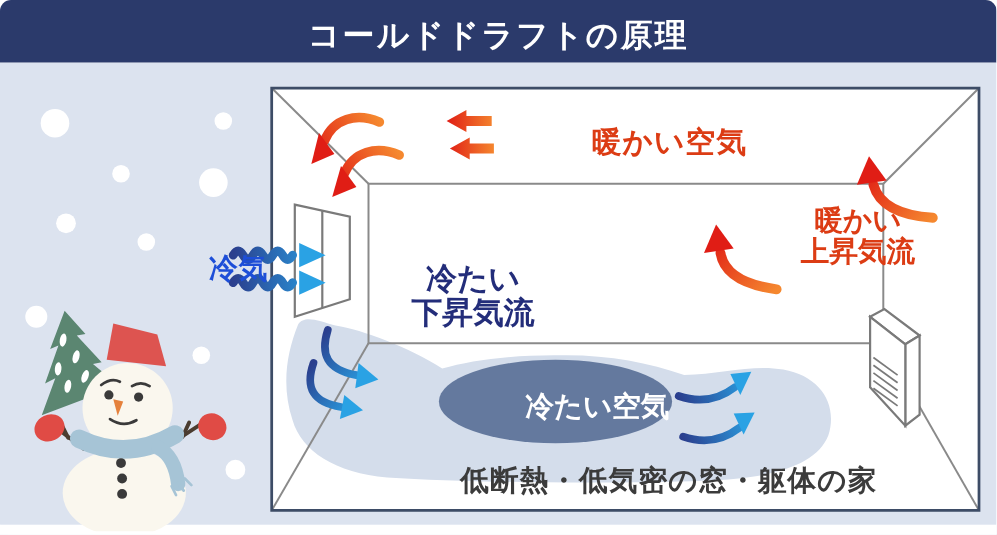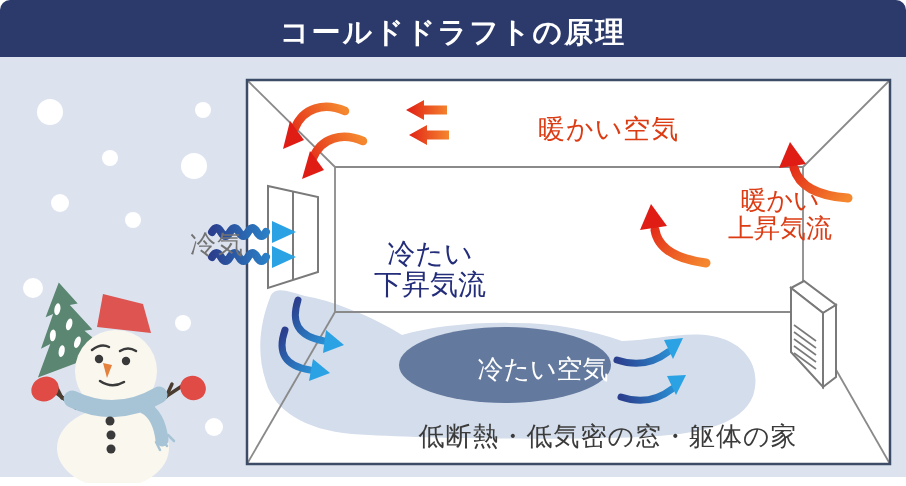--- a/index.html
+++ b/index.html
@@ -5,27 +5,27 @@
   html,body{margin:0;padding:0;background:#ffffff;}
   .stage{position:relative;width:906px;height:486px;overflow:hidden;background:#ffffff;
          font-family:"Liberation Sans","DejaVu Sans",sans-serif;border-radius:10px;}
   .header{position:absolute;left:0;top:0;width:906px;height:57px;background:#2b3a6b;}
   .header .title{position:absolute;left:0;top:13px;width:100%;text-align:center;
                  color:#ffffff;font-size:29px;font-weight:bold;letter-spacing:2px;}
   .scene-bg{position:absolute;left:0;top:57px;width:906px;height:420px;background:#dce3ef;}
   .snow-layer{position:absolute;left:0;top:0;width:906px;height:486px;}
   .dot{position:absolute;border-radius:50%;background:#ffffff;}
   .abs{position:absolute;}
-  .lbl{position:absolute;font-weight:normal;white-space:nowrap;padding-left:38px;}
+  .lbl{position:absolute;font-weight:bold;white-space:nowrap;padding-left:38px;}
   .lbl-warm-air{left:500px;top:111px;font-size:27px;color:#dc3c14;letter-spacing:1px;}
   .lbl-warm-updraft{left:686px;top:186px;width:112px;text-align:center;font-size:26px;
                     line-height:28px;color:#dc3c14;white-space:normal;}
   .lbl-cold-downdraft{left:332px;top:238px;width:120px;text-align:center;font-size:28px;
                       line-height:31px;color:#232d7a;white-space:normal;}
-  .lbl-cold-outside{left:152px;top:227px;font-size:26px;color:#737373;letter-spacing:1px;}
+  .lbl-cold-outside{left:152px;top:227px;font-size:26px;color:#1d4ed8;letter-spacing:1px;}
   .lbl-cold-pool{left:399px;top:352px;width:212px;text-align:center;font-size:26px;color:#ffffff;}
   .lbl-caption{left:340px;top:419px;width:460px;text-align:center;font-size:26px;
                color:#3b3b3b;letter-spacing:1px;}
   svg{display:block;}
 </style>
 </head>
 <body>
 
 <div class="stage">
 

